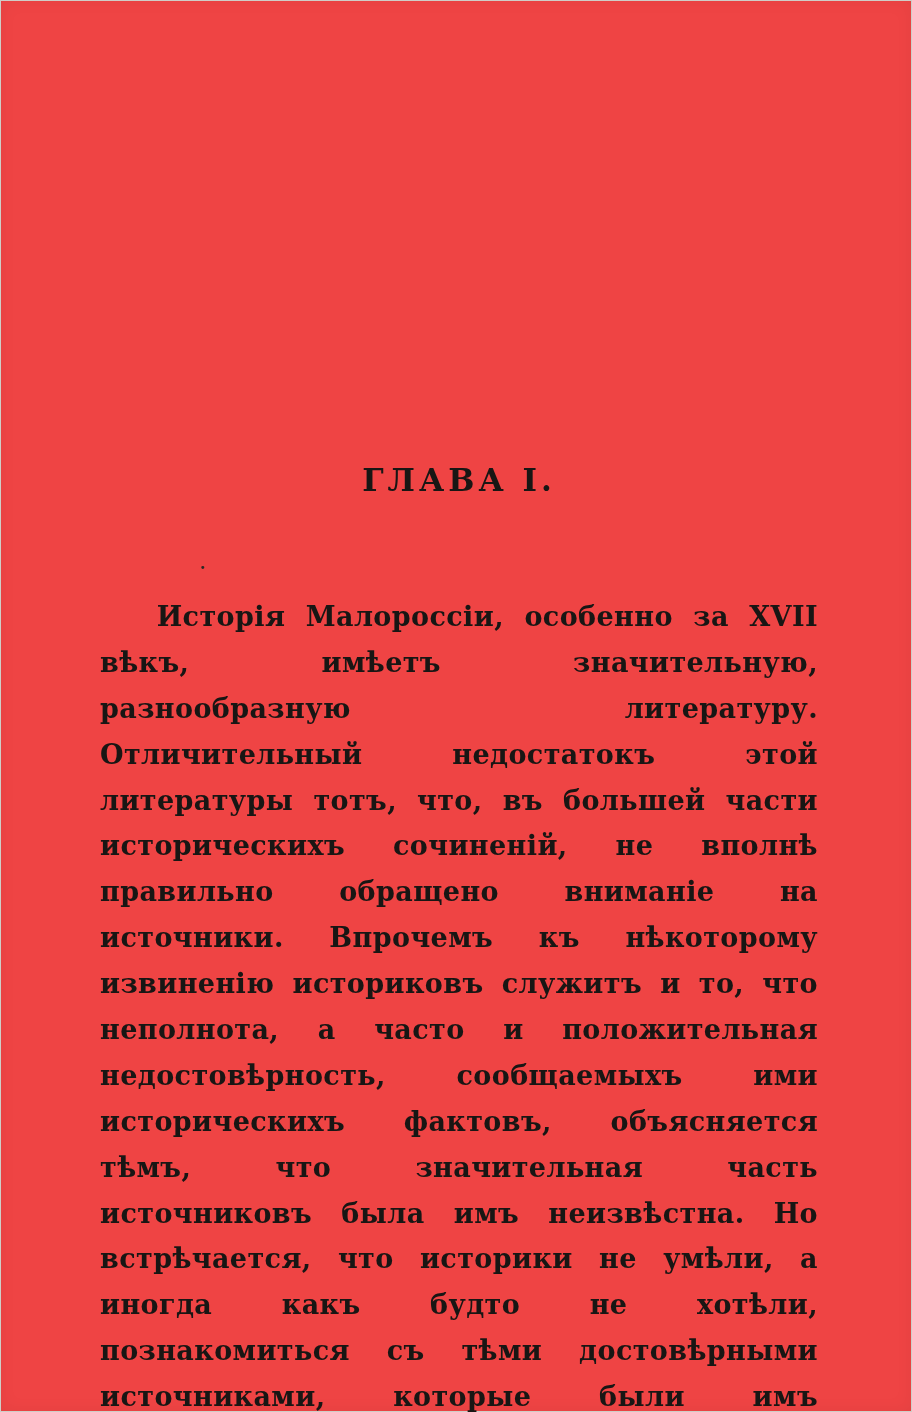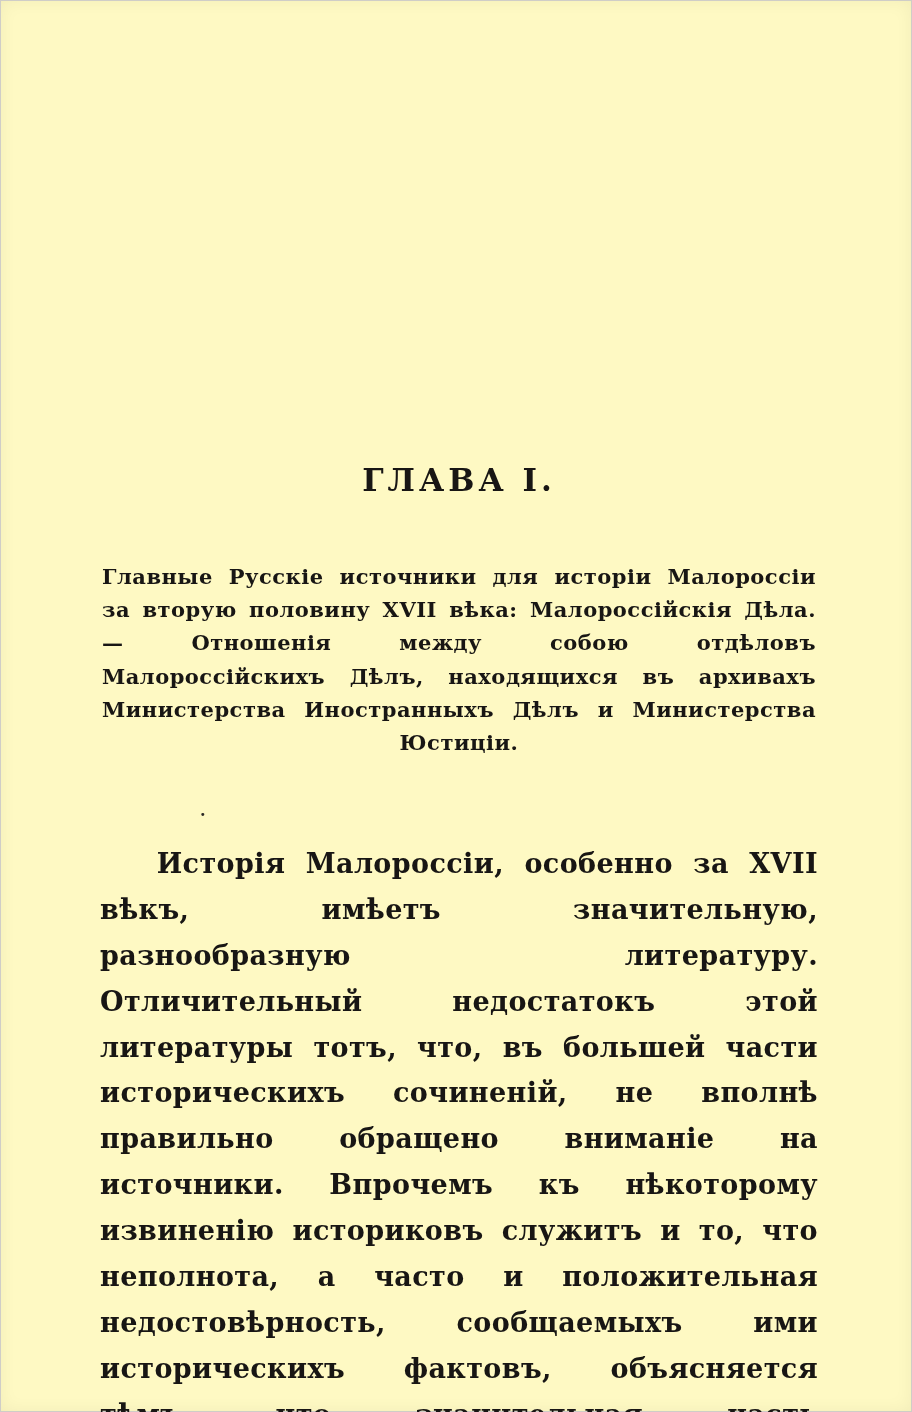--- a/index.html
+++ b/index.html
@@ -5,21 +5,21 @@
   html, body {
     margin: 0;
     padding: 0;
     background: #e9e7e2;
   }
   .page {
     position: relative;
     width: 912px;
     height: 1412px;
     margin: 0 auto;
-    background: #fef9c3;
+    background: #ef4444;
     box-shadow: inset 0 0 0 1px #cfcdc7, inset 0 0 18px rgba(0,0,0,0.06);
     overflow: hidden;
     color: #181614;
     font-family: "DejaVu Serif", "Liberation Serif", serif;
   }
   .content {
     position: absolute;
     left: 100px;
     right: 94px;
     top: 462px;
@@ -61,20 +61,19 @@
   }
 </style>
 </head>
 <body>
 
 <div class="page">
   <div class="content">
 
     <h1 class="chapter-heading">ГЛАВА I.</h1>
 
-    <div class="chapter-summary">Главные Русскіе источники для исторіи Малороссіи за вторую половину XVII вѣка: Малороссійскія Дѣла. — Отношенія между собою отдѣловъ Малороссійскихъ Дѣлъ, находящихся въ архивахъ Министерства Иностранныхъ Дѣлъ и Министерства Юстиціи.</div>
 
     <div class="summary-dot">·</div>
 
     <p class="body-paragraph">Исторія Малороссіи, особенно за XVII вѣкъ, имѣетъ значительную, разнообразную литературу. Отличительный недостатокъ этой литературы тотъ, что, въ большей части историческихъ сочиненій, не вполнѣ правильно обращено вниманіе на источники. Впрочемъ къ нѣкоторому извиненію историковъ служитъ и то, что неполнота, а часто и положительная недостовѣрность, сообщаемыхъ ими историческихъ фактовъ, объясняется тѣмъ, что значительная часть источниковъ была имъ неизвѣстна. Но встрѣчается, что историки не умѣли, а иногда какъ будто не хотѣли, познакомиться съ тѣми достовѣрными источниками, которые были имъ извѣстны и доступны.</p>
 
   </div>
 </div>
 
 </body></html>

